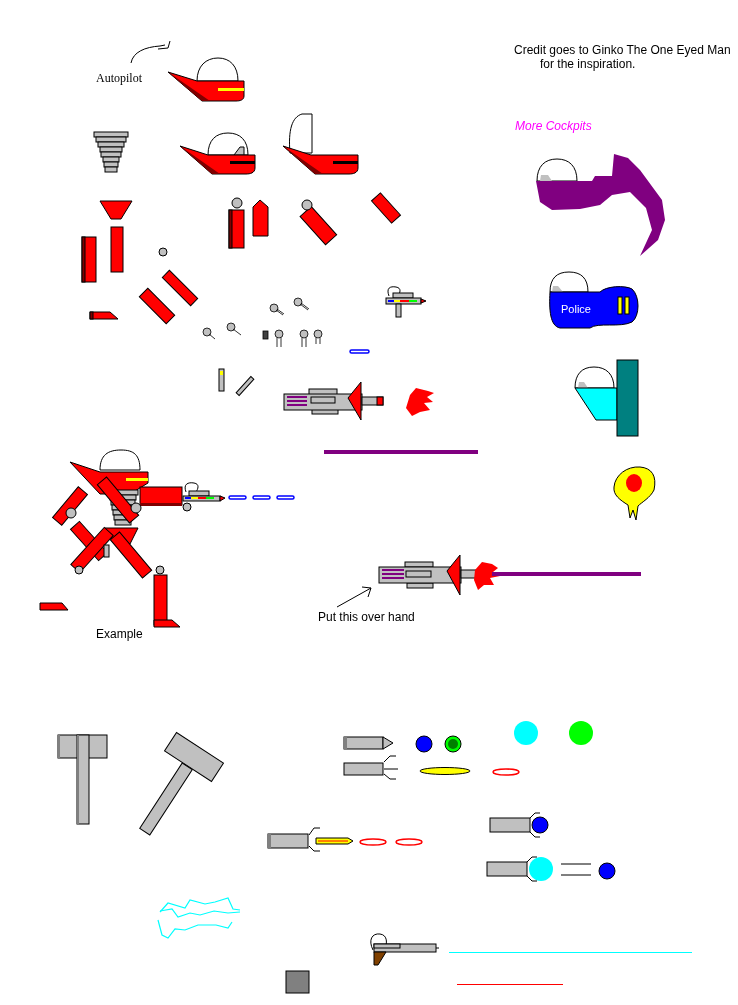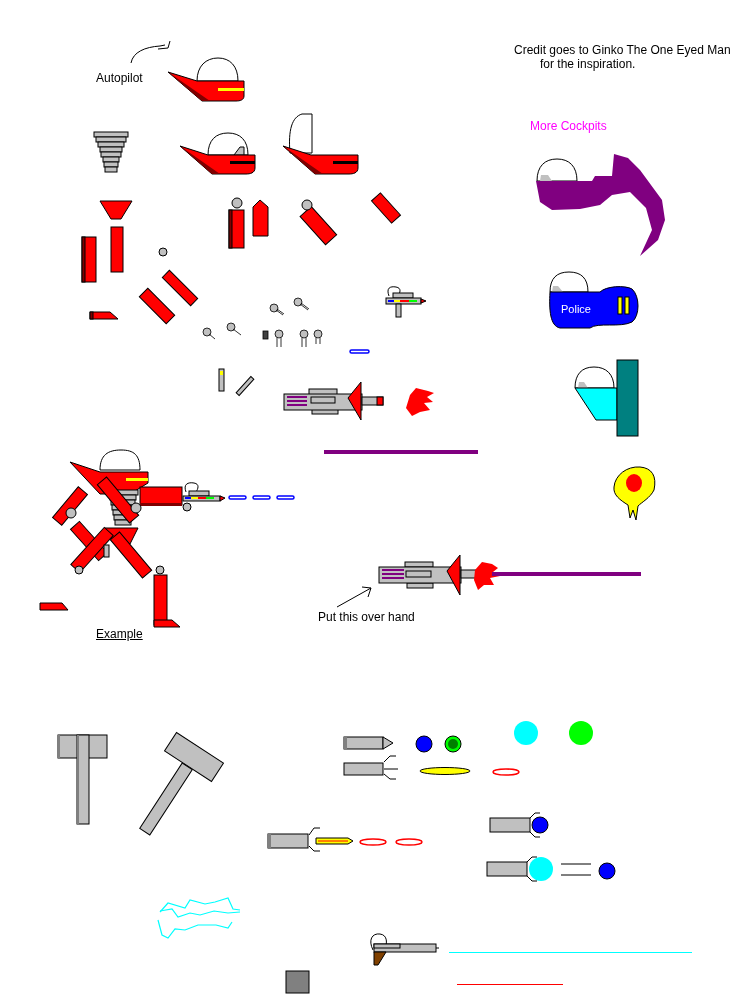--- a/index.html
+++ b/index.html
@@ -4,25 +4,25 @@
 <style>
   html,body{margin:0;padding:0;background:#fff;}
   body{width:738px;height:1005px;position:relative;overflow:hidden;font-family:"Liberation Sans",sans-serif;}
   .lbl{position:absolute;font-size:12px;color:#000;white-space:nowrap;line-height:13px;}
   .magenta{color:#ff00ff;}
   svg.canvas{position:absolute;left:0;top:0;}
 </style>
 </head>
 <body>
 
-<div class="lbl" style="left:96px;top:72px;">Autopilot</div>
+<div class="lbl" style="left:96px;top:72px;font-family:Liberation Serif, serif;">Autopilot</div>
 <div class="lbl" style="left:514px;top:44px;">Credit goes to Ginko The One Eyed Man</div>
 <div class="lbl" style="left:540px;top:58px;">for the inspiration.</div>
-<div class="lbl magenta" style="left:530px;top:120px;">More Cockpits</div>
-<div class="lbl" style="left:96px;top:628px;text-decoration:underline;">Example</div>
+<div class="lbl magenta" style="left:515px;top:120px;font-style:italic;">More Cockpits</div>
+<div class="lbl" style="left:96px;top:628px;">Example</div>
 <div class="lbl" style="left:318px;top:611px;">Put this over hand</div>
 
 <svg class="canvas" width="738" height="1005" viewBox="0 0 738 1005">
 
   <g fill="none" stroke="#000" stroke-width="1">
     <path d="M131,63 C133,52 145,47 160,46 L165,45 M158,49 L168,48 L170,41"></path>
   </g>
 
   <g>
     <path d="M197,81 C197,66 206,58 218,58 C230,58 238,66 238,81 Z" fill="#fff" stroke="#000"></path>

